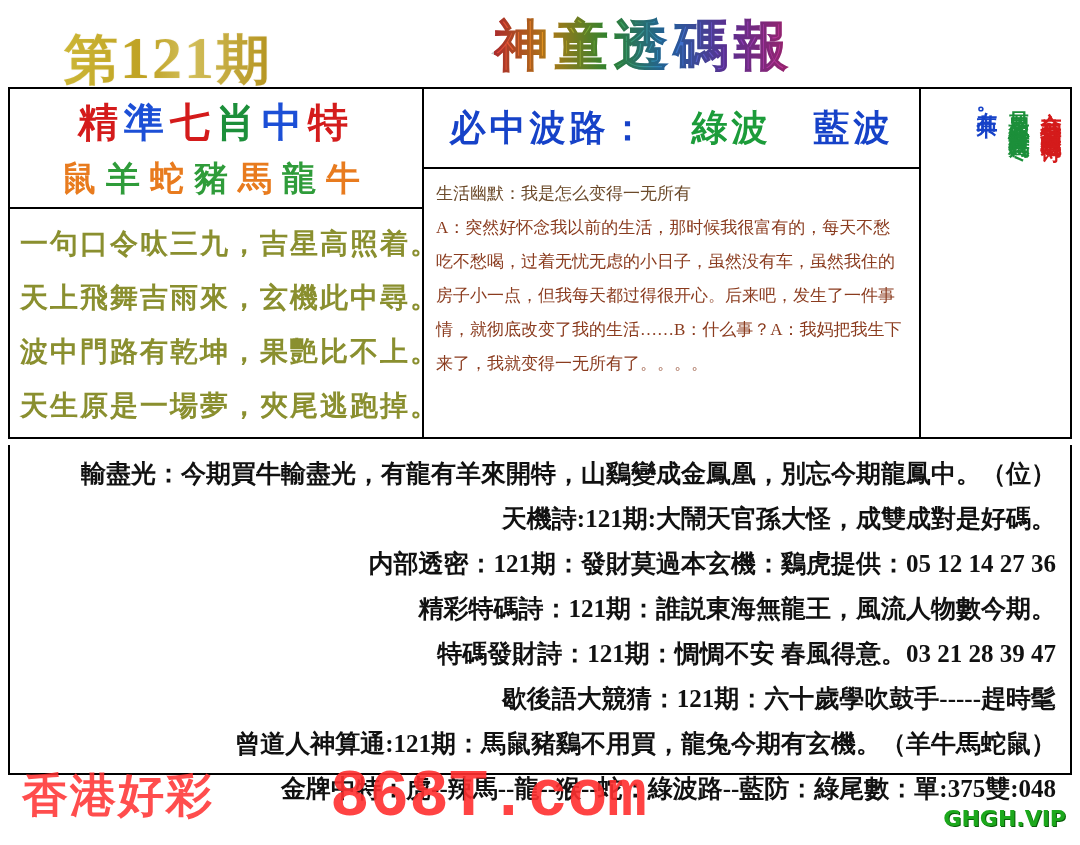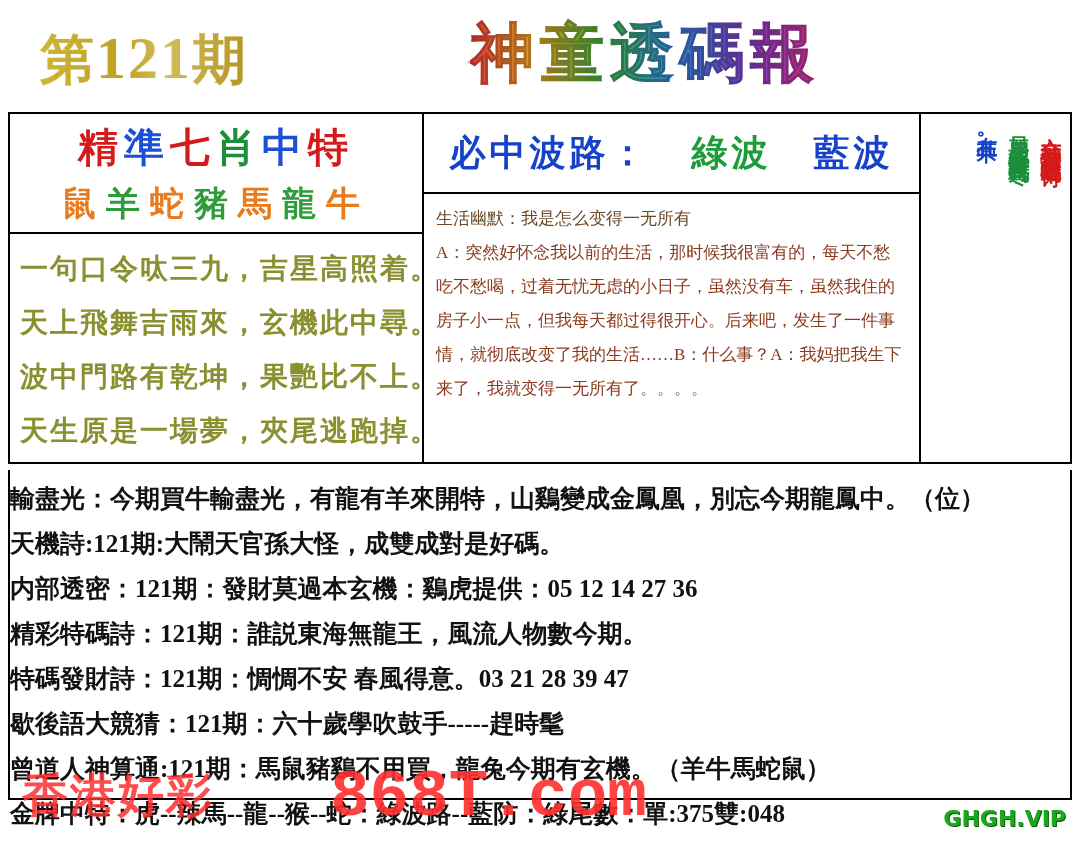--- a/index.html
+++ b/index.html
@@ -6,34 +6,34 @@
   body{
     width:1080px;height:845px;
     background:#ffffff;
     font-family:"Liberation Serif", serif;
     overflow:hidden;
     position:relative;
   }
   .page{position:relative;width:1080px;height:845px;box-sizing:border-box;}
 
   
-  .header{position:relative;height:112px;}
+  .header{position:relative;height:87px;margin-left:24px;}
   .issue{
     position:absolute;left:40px;top:24px;
     font-size:54px;font-weight:bold;
     font-family:"Liberation Serif", serif;
     letter-spacing:2px;
     background:linear-gradient(90deg,#e8d44a 0%,#d6b82e 40%,#f0e07a 60%,#c9a62a 100%);
     -webkit-background-clip:text;background-clip:text;color:transparent;
     text-shadow:0 0 1px rgba(120,90,0,.25);
   }
   .issue .num{font-size:60px;}
   .masthead{
     position:absolute;left:470px;top:10px;
-    font-size:64px;font-weight:bold;letter-spacing:6px;
+    font-size:54px;font-weight:bold;letter-spacing:6px;
     font-family:Liberation Mono, monospace;
     background:linear-gradient(90deg,#e33b3b 0%,#e8a01f 18%,#3fae3f 38%,#2f7fd0 58%,#7a3fc0 78%,#d02f8c 100%);
     -webkit-background-clip:text;background-clip:text;color:transparent;
     -webkit-text-stroke:1px rgba(0,0,0,.25);
   }
 
   
   .mid{display:flex;margin:0 8px;border:2px solid #000;box-sizing:border-box;height:352px;}
   .col-left{width:412px;border-right:2px solid #000;display:flex;flex-direction:column;}
   .col-mid{width:495px;border-right:2px solid #000;display:flex;flex-direction:column;}
@@ -76,21 +76,21 @@
   .vtext{
     writing-mode:vertical-rl;text-orientation:upright;
     font-size:21px;font-weight:bold;line-height:30px;letter-spacing:3px;
     margin-left:2px;
   }
   .vtext.a{color:#d41b1b;}
   .vtext.b{color:#1c8f3a;}
   .vtext.c{color:#1642c8;}
 
   
-  .bottom{margin:6px 8px 0 8px;border:2px solid #000;border-top:none;padding:6px 14px 0 0;height:330px;box-sizing:border-box;}
+  .bottom{margin:6px 8px 0 8px;border:2px solid #000;border-top:none;padding:6px 14px 0 0;height:330px;box-sizing:border-box;text-align:right;}
   .line{font-size:25px;line-height:45px;white-space:nowrap;color:#111;font-weight:bold;}
 
   
   .wm1{
     position:absolute;left:22px;bottom:18px;
     font-size:46px;font-weight:bold;color:#ff2f2f;opacity:.85;
     letter-spacing:2px;
   }
   .wm2{
     position:absolute;left:330px;bottom:10px;

